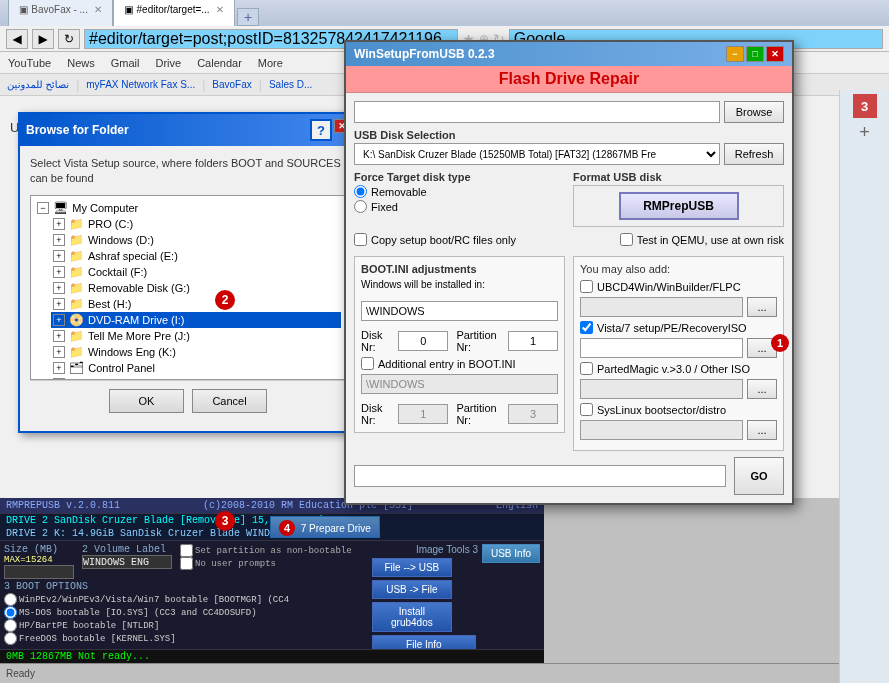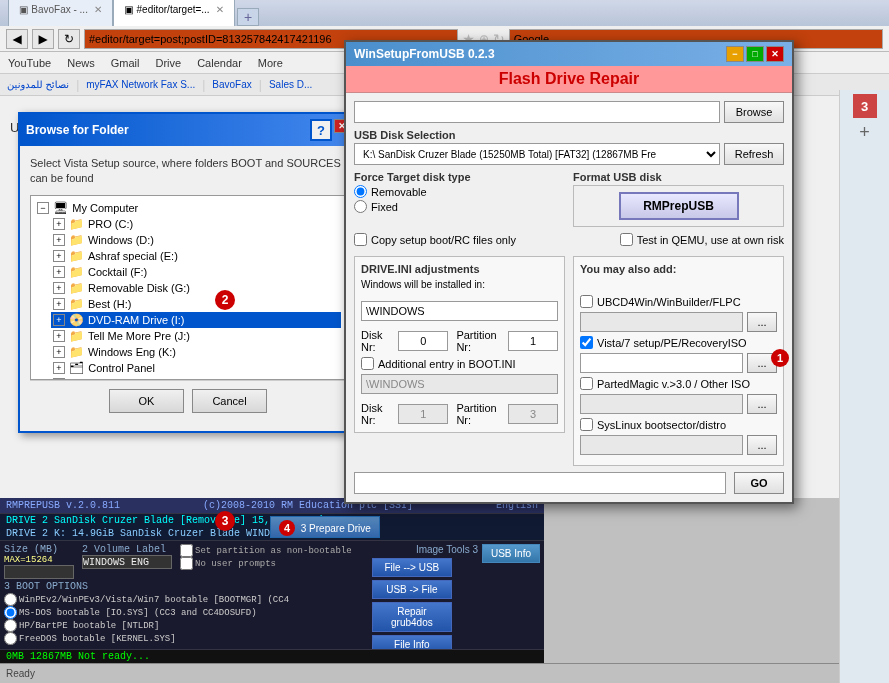--- a/index.html
+++ b/index.html
@@ -351,23 +351,23 @@
       font-size: 11px;
     }
 
     .may-add-section {
       border: 1px solid #bbb;
       padding: 6px;
       background: #f8f8f8;
     }
 
     .may-add-label {
-      font-weight: bold;
-      font-size: 11px;
-      margin-bottom: 20px;
+      font-weight: normal;
+      font-size: 11px;
+      margin-bottom: 5px;
       color: #333;
     }
 
     .add-row {
       display: flex;
       align-items: center;
       gap: 4px;
       margin-bottom: 4px;
       font-size: 11px;
     }
@@ -406,21 +406,21 @@
 
     .go-progress {
       flex: 1;
       height: 22px;
       border: 1px solid #999;
       background: white;
     }
 
     .go-btn {
       width: 50px;
-      height: 22px;
+      height: 38px;
       background: linear-gradient(to bottom, #f8f8f8, #e0e0e0);
       border: 1px solid #888;
       cursor: pointer;
       font-size: 11px;
       font-weight: bold;
       display: flex;
       align-items: center;
       justify-content: center;
     }
 
@@ -507,23 +507,23 @@
       border-bottom: 1px solid #bbb;
       padding: 2px 6px;
       gap: 4px;
       height: 26px;
     }
 
     .url-input {
       flex: 1;
       height: 20px;
       border: 1px solid #aaa;
-      background: #c2410c;
+      background: #7dd3fc;
       padding: 1px 4px;
-      font-size: 11px;
+      font-size: 16px;
     }
 
     .browser-menu {
       display: flex;
       gap: 0;
       background: #f0f0f0;
       border-bottom: 1px solid #ccc;
       height: 22px;
       align-items: center;
     }
@@ -835,21 +835,21 @@
       <label class="checkbox-item">
         <input type="checkbox" style="">
         <span>Test in QEMU, use at own risk</span>
       </label>
     </div>
 
     <div class="two-col">
 
       <div class="col-half">
         <div class="boot-ini-section">
-          <div class="boot-ini-label">DRIVE.INI adjustments</div>
+          <div class="boot-ini-label">BOOT.INI adjustments</div>
           <div style="font-size:10px;margin-bottom:11px;">Windows will be installed in:</div>
           <input class="text-input" style="width: 100%; height: 20px; margin-bottom: 4px;" value="\WINDOWS">
           <div class="disk-partition-row">
             <span>Disk Nr:</span>
             <input class="small-input" value="0" style="">
             <span>Partition Nr:</span>
             <input class="small-input" value="1" style="">
           </div>
           <label class="checkbox-item" style="margin-top:4px;">
             <input type="checkbox" style="">
@@ -971,36 +971,36 @@
           <input type="radio" name="bootoption" style="">
           <span style="color:#cccccc;">FreeDOS bootable [KERNEL.SYS]</span>
         </label>
       </div>
     </div>
 
     <div style="display:flex;flex-direction:column;gap:3px;align-items:flex-start;">
       <div style="color:#88aacc;font-size:10px;font-family:Liberation Sans, sans-serif;margin-left:44px;">Image Tools 3</div>
       <button style="background:linear-gradient(to bottom,#4477cc,#2255aa);color:white;border:1px solid #4466bb;padding:3px 8px;font-size:10px;cursor:pointer;width:80px;">File --&gt; USB</button>
       <button style="background:linear-gradient(to bottom,#4477cc,#2255aa);color:white;border:1px solid #4466bb;padding:3px 8px;font-size:10px;cursor:pointer;width:80px;">USB -&gt; File</button>
-      <button style="background:linear-gradient(to bottom,#4477cc,#2255aa);color:white;border:1px solid #4466bb;padding:3px 8px;font-size:10px;cursor:pointer;width:80px;">Repair grub4dos</button>
-      <button style="background:linear-gradient(to bottom,#4477cc,#2255aa);color:white;border:1px solid #4466bb;padding:3px 8px;font-size:10px;cursor:pointer;width:80px;">File Info</button>
+      <button style="background:linear-gradient(to bottom,#4477cc,#2255aa);color:white;border:1px solid #4466bb;padding:3px 8px;font-size:10px;cursor:pointer;width:80px;">Install grub4dos</button>
+      <button style="background:linear-gradient(to bottom,#4477cc,#2255aa);color:white;border:1px solid #4466bb;padding:3px 8px;font-size:10px;cursor:pointer;width:104px;">File Info</button>
     </div>
 
     <div style="display:flex;flex-direction:column;gap:3px;">
       <button style="background:linear-gradient(to bottom,#5599cc,#3377aa);color:white;border:1px solid #4488bb;padding:3px 8px;font-size:10px;cursor:pointer;">USB Info</button>
     </div>
   </div>
 
   <div style="background:#111;color:#00ff00;font-size:10px;font-family:'Courier New',monospace;padding:1px 6px;border-top:1px solid #334;position:absolute;bottom:0;left:0;right:0;">0MB    12867MB Not ready...</div>
 </div>
 
 <div style="position:absolute;bottom:145px;left:270px;z-index:16;">
   <button style="background:linear-gradient(to bottom,#5588bb,#3366aa);color:white;border:1px solid #2266aa;font-size:10px;cursor:pointer;padding:3px 8px;height:22px;">
     <span style="background:#cc0000;border-radius:50%;width:16px;height:16px;display:inline-flex;align-items:center;justify-content:center;font-weight:bold;font-size:11px;margin-right:3px;">4</span>
-    <span>3 Prepare Drive</span>
+    <span>7 Prepare Drive</span>
   </button>
 </div>
 
 <div class="badge-number" style="bottom:152px;left:215px;">3</div>
 
 <div class="status-bar-bottom">
   <span style="font-size:10px;color:#444;">Ready</span>
 </div>
 
 </body></html>

